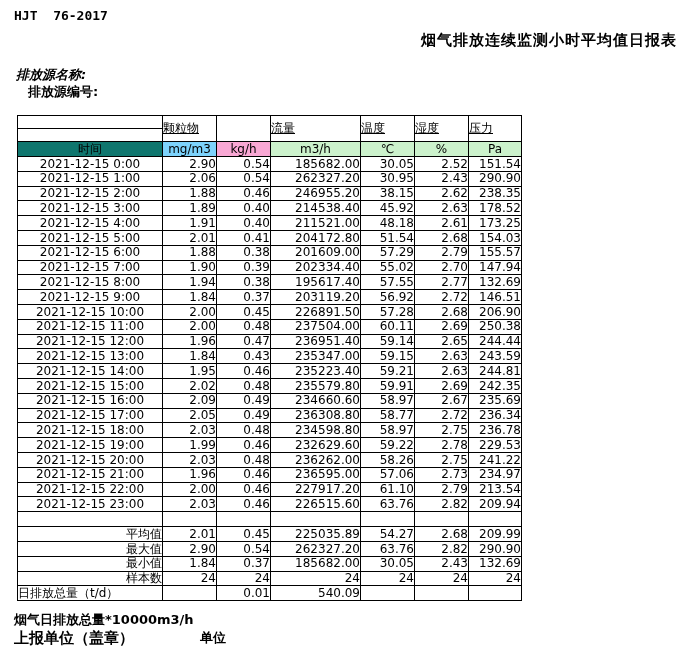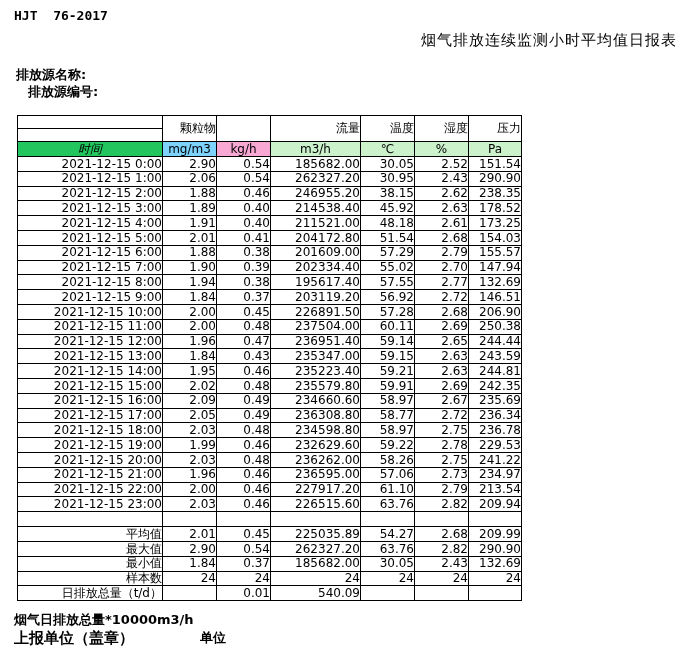--- a/index.html
+++ b/index.html
@@ -1,36 +1,36 @@
 <!DOCTYPE html>
 <html><head>
 <meta charset="utf-8">
 <style>
   html,body{margin:0;padding:0;background:#fff;}
   .page{position:relative;width:683px;height:656px;background:#fff;overflow:hidden;
         font-family:"DejaVu Sans","Liberation Sans",sans-serif;color:#000;}
   .doc-code{position:absolute;left:14px;top:8px;font-size:13px;font-weight:bold;
             font-family:"DejaVu Sans Mono","Liberation Mono",monospace;white-space:pre;}
-  .title{position:absolute;right:6px;top:31px;font-size:15px;font-weight:normal;letter-spacing:1px;}
-  .src-name{position:absolute;left:16px;top:66px;font-size:13px;font-weight:bold;}
+  .title{position:absolute;right:6px;top:31px;font-size:15px;font-weight:bold;letter-spacing:1px;}
+  .src-name{position:absolute;left:16px;top:66px;font-size:13px;font-weight:bold;font-style:italic;}
   .src-code{position:absolute;left:16px;top:83px;font-size:13px;font-weight:bold;margin-left:12px;}
   table.report{position:absolute;left:17px;top:115px;border-collapse:collapse;table-layout:fixed;
                font-size:12px;}
   table.report td{border:1px solid #000;padding:0;margin:0;line-height:1.05;
                   white-space:nowrap;overflow:hidden;font-size:12px;
                   font-family:"DejaVu Sans","Liberation Sans",sans-serif;}
   tr.h-top1 td, tr.h-top2 td{height:12px;}
-  td.group-h{font-size:14px;text-align:right;vertical-align:middle;}
+  td.group-h{font-size:14px;text-align:left;vertical-align:middle;text-decoration:underline;}
   tr.h-green td{height:14px;text-align:center;}
   tr.h-data td, tr.h-sum td{height:13.8px;}
   tr.h-empty td{height:14px;}
-  .c-time{text-align:right;padding-right:4px;}
+  .c-time{text-align:center;padding-right:4px;}
   .c-num{text-align:right;padding-right:8px;}
   .sum-label{text-align:right;padding-right:4px;}
-  .sum-label-center{text-align:right;}
+  .sum-label-center{text-align:left;}
   .note{position:absolute;left:14px;top:611px;font-size:13px;font-weight:bold;}
   .stamp{position:absolute;left:14px;top:629px;font-size:15px;font-weight:bold;}
   .unit-label{position:absolute;left:200px;top:629px;font-size:13px;font-weight:bold;}
 </style>
 </head>
 <body>
 
 <div class="page">
 
   <div class="doc-code">HJT  76-2017</div>
@@ -55,21 +55,21 @@
         <td rowspan="2" class="group-h"></td>
         <td rowspan="2" class="group-h">流量</td>
         <td rowspan="2" class="group-h">温度</td>
         <td rowspan="2" class="group-h">湿度</td>
         <td rowspan="2" class="group-h">压力</td>
       </tr>
       <tr class="h-top2">
         <td></td>
       </tr>
       <tr class="h-green" id="green-row">
-        <td style="background: #22c55e; font-style: italic;">时间</td>
+        <td style="background: #0f766e;">时间</td>
         <td style="background: #7dd3fc; margin-left: 20px;">mg/m3</td>
         <td style="background: #f9a8d4;">kg/h</td>
         <td style="background: rgb(204, 242, 204);">m3/h</td>
         <td style="background: rgb(204, 242, 204);">℃</td>
         <td style="background: rgb(204, 242, 204);">%</td>
         <td style="background: rgb(204, 242, 204);">Pa</td>
       </tr>
     </tbody>
     <tbody id="data-rows">
         <tr class="h-data">

